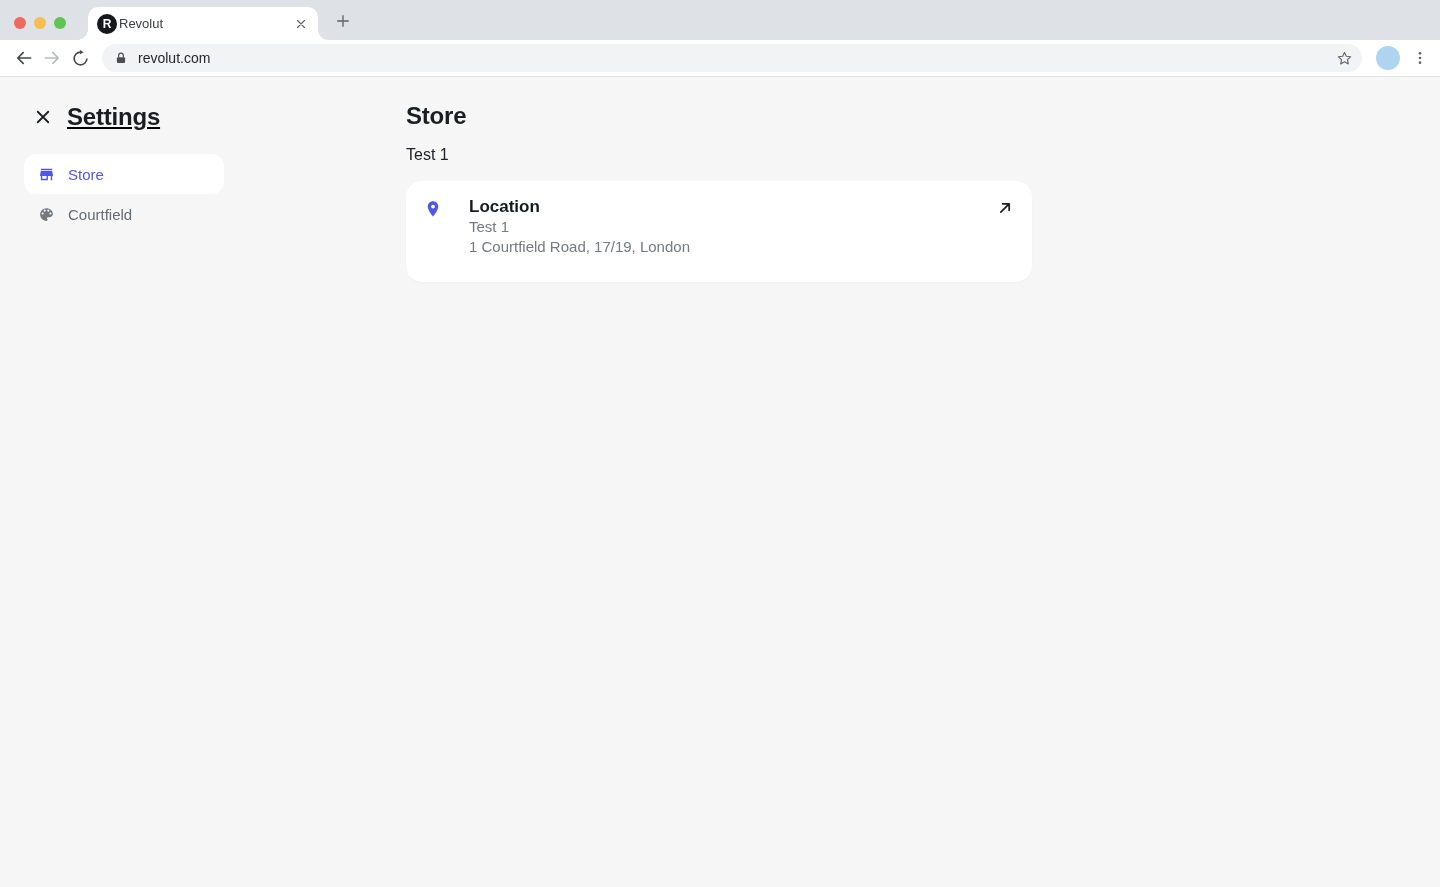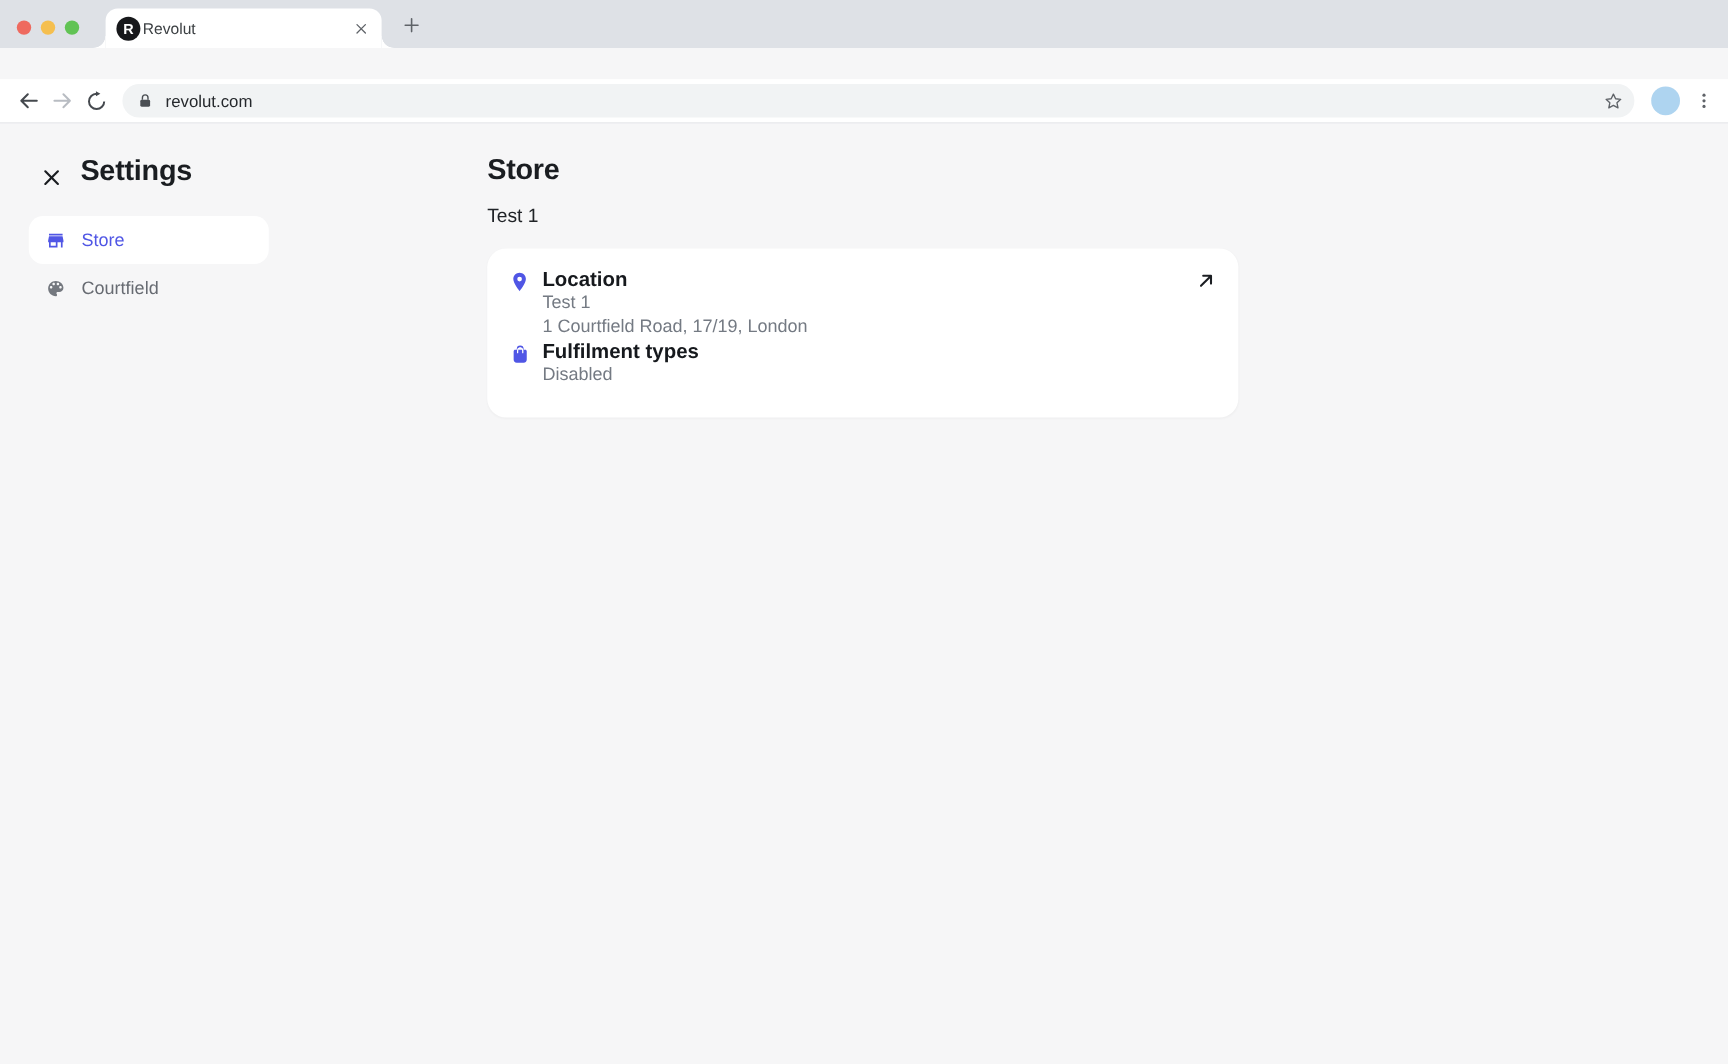--- a/index.html
+++ b/index.html
@@ -28,58 +28,58 @@
   .tab::after  { right:-10px; background:radial-gradient(circle at 100% 0, transparent 9.5px, #fff 10px); }
   .favicon { width:20px; height:20px; border-radius:50%; background:#17181b; color:#fff;
     font-size:12px; font-weight:700; display:flex; align-items:center; justify-content:center; }
   .tab-title { flex:1; margin-left:2px; font-size:13px; color:#3c4043; white-space:nowrap; overflow:hidden; }
   .icon-btn { border:none; background:transparent; padding:0; display:flex;
     align-items:center; justify-content:center; cursor:pointer; }
   .tab-close { width:18px; height:18px; color:#5f6368; }
   .new-tab { position:absolute; left:331px; top:9px; width:24px; height:24px; color:#5f6368; }
 
   .toolbar { height:37px; background:#fff; border-bottom:1px solid #dfe1e5;
-    display:flex; align-items:center; padding:0 10px;margin-top:26px; }
+    display:flex; align-items:center; padding:0 10px; }
   .nav-btn { width:28px; height:28px; border-radius:50%; color:#45494e; }
   .nav-btn.disabled { color:#b8bcc2; }
   .address-bar { flex:1; height:28px; margin:0 6px 0 8px; background:#f1f3f4; border-radius:14px;
     display:flex; align-items:center; padding:0 6px 0 12px; }
   .lock-icon { color:#4a4e53; display:flex; }
   .url-text { margin-left:10px; font-size:14px; color:#25282c; flex:1; }
   .star-btn { width:24px; height:24px; color:#5f6368; }
   .avatar { width:24px; height:24px; border-radius:50%; background:var(--avatar-blue);
     margin:0 10px 0 8px; border:none; cursor:pointer; }
   .menu-btn { width:20px; height:24px; color:#5f6368; }
 
   
   .page { display:flex; height:810px; background:#f6f6f7; }
 
   .sidebar { width:240px; padding:26px 16px 0 24px; flex-shrink:0; }
-  .sidebar-header { display:flex; align-items:flex-end; }
+  .sidebar-header { display:flex; align-items:center;text-decoration:underline; }
   .close-btn { width:18px; height:18px; margin-left:10px; color:#1a1d21; flex-shrink:0; }
   .settings-title { margin-left:15px; font-size:24px; font-weight:700; color:#1a1d21; letter-spacing:-0.2px; }
 
   .nav-list { margin-top:23px; display:flex; flex-direction:column; }
   .nav-item { height:40px; border-radius:12px; display:flex; align-items:center;
     padding:0 14px; cursor:pointer; color:#676b72; }
   .nav-item .nav-icon { width:17px; height:17px; display:flex; color:#74787f; }
   .nav-item .nav-label { margin-left:13px; font-size:15px; }
   .nav-item.active { background:#fff; color:var(--accent); }
   .nav-item.active .nav-icon { color:var(--accent); }
   .nav-item.active .nav-label { font-weight:500; }
 
   .main { padding:25px 0 0 166px; }
   .main-title { font-size:24px; font-weight:700; color:#1a1d21; letter-spacing:-0.2px; }
   .main-subtitle { margin-top:16px; font-size:16px; color:#202327; }
 
   .card { position:relative; margin-top:17px; width:626px; background:#fff;
     border-radius:16px; padding:16px 18px 25px; box-shadow:0 1px 2px rgba(25,28,31,0.03); }
   .card-row { display:flex; align-items:flex-start; cursor:pointer; }
   .row-icon { width:20px; height:22px; flex-shrink:0; margin-top:1px; color:var(--accent); display:flex; }
-  .row-body { margin-left:8px; }
+  .row-body { margin-left:25px; }
   .row-title { font-size:17px; font-weight:600; color:#16191d; line-height:20px; }
   .row-line { font-size:15px; color:#747a83; line-height:20px; }
   .row-line:first-of-type { margin-top:3px; }
   .arrow-btn { position:absolute; top:16px; right:16px; width:22px; height:22px; color:#1c1f23; }
 
   svg { display:block; }
 </style>
 </head>
 <body>
 
@@ -201,29 +201,16 @@
           <div class="row-line">1 Courtfield Road, 17/19, London</div>
         </div>
       </div>
 
       <button class="icon-btn arrow-btn">
         <svg width="20" height="20" viewBox="0 0 24 24">
           <path d="M7 17L16.6 7.4M9.2 7h7.8v7.8" stroke="currentColor" stroke-width="2.1" stroke-linecap="round" stroke-linejoin="round" fill="none"></path>
         </svg>
       </button>
 
-      <div class="card-row">
-        <span class="row-icon">
-          <svg width="19" height="22" viewBox="0 0 24 24">
-            <path d="M6.7 7.6h10.6c.9 0 1.6.72 1.6 1.6v8.6a3.3 3.3 0 0 1-3.3 3.3H8.4a3.3 3.3 0 0 1-3.3-3.3V9.2c0-.88.7-1.6 1.6-1.6z" fill="currentColor"></path>
-            <path d="M9.3 9.4V6.6a2.7 2.7 0 0 1 5.4 0v2.8" fill="none" stroke="currentColor" stroke-width="1.8" stroke-linecap="round"></path>
-            <path d="M9.3 10.6V8.4a2.7 2.7 0 0 1 5.4 0v2.2" fill="none" stroke="#ffffff" stroke-width="1.3" stroke-linecap="round"></path>
-          </svg>
-        </span>
-        <div class="row-body">
-          <div class="row-title">Fulfilment types</div>
-          <div class="row-line">Disabled</div>
-        </div>
-      </div>
 
     </div>
   </main>
 </div>
 
 </body></html>

